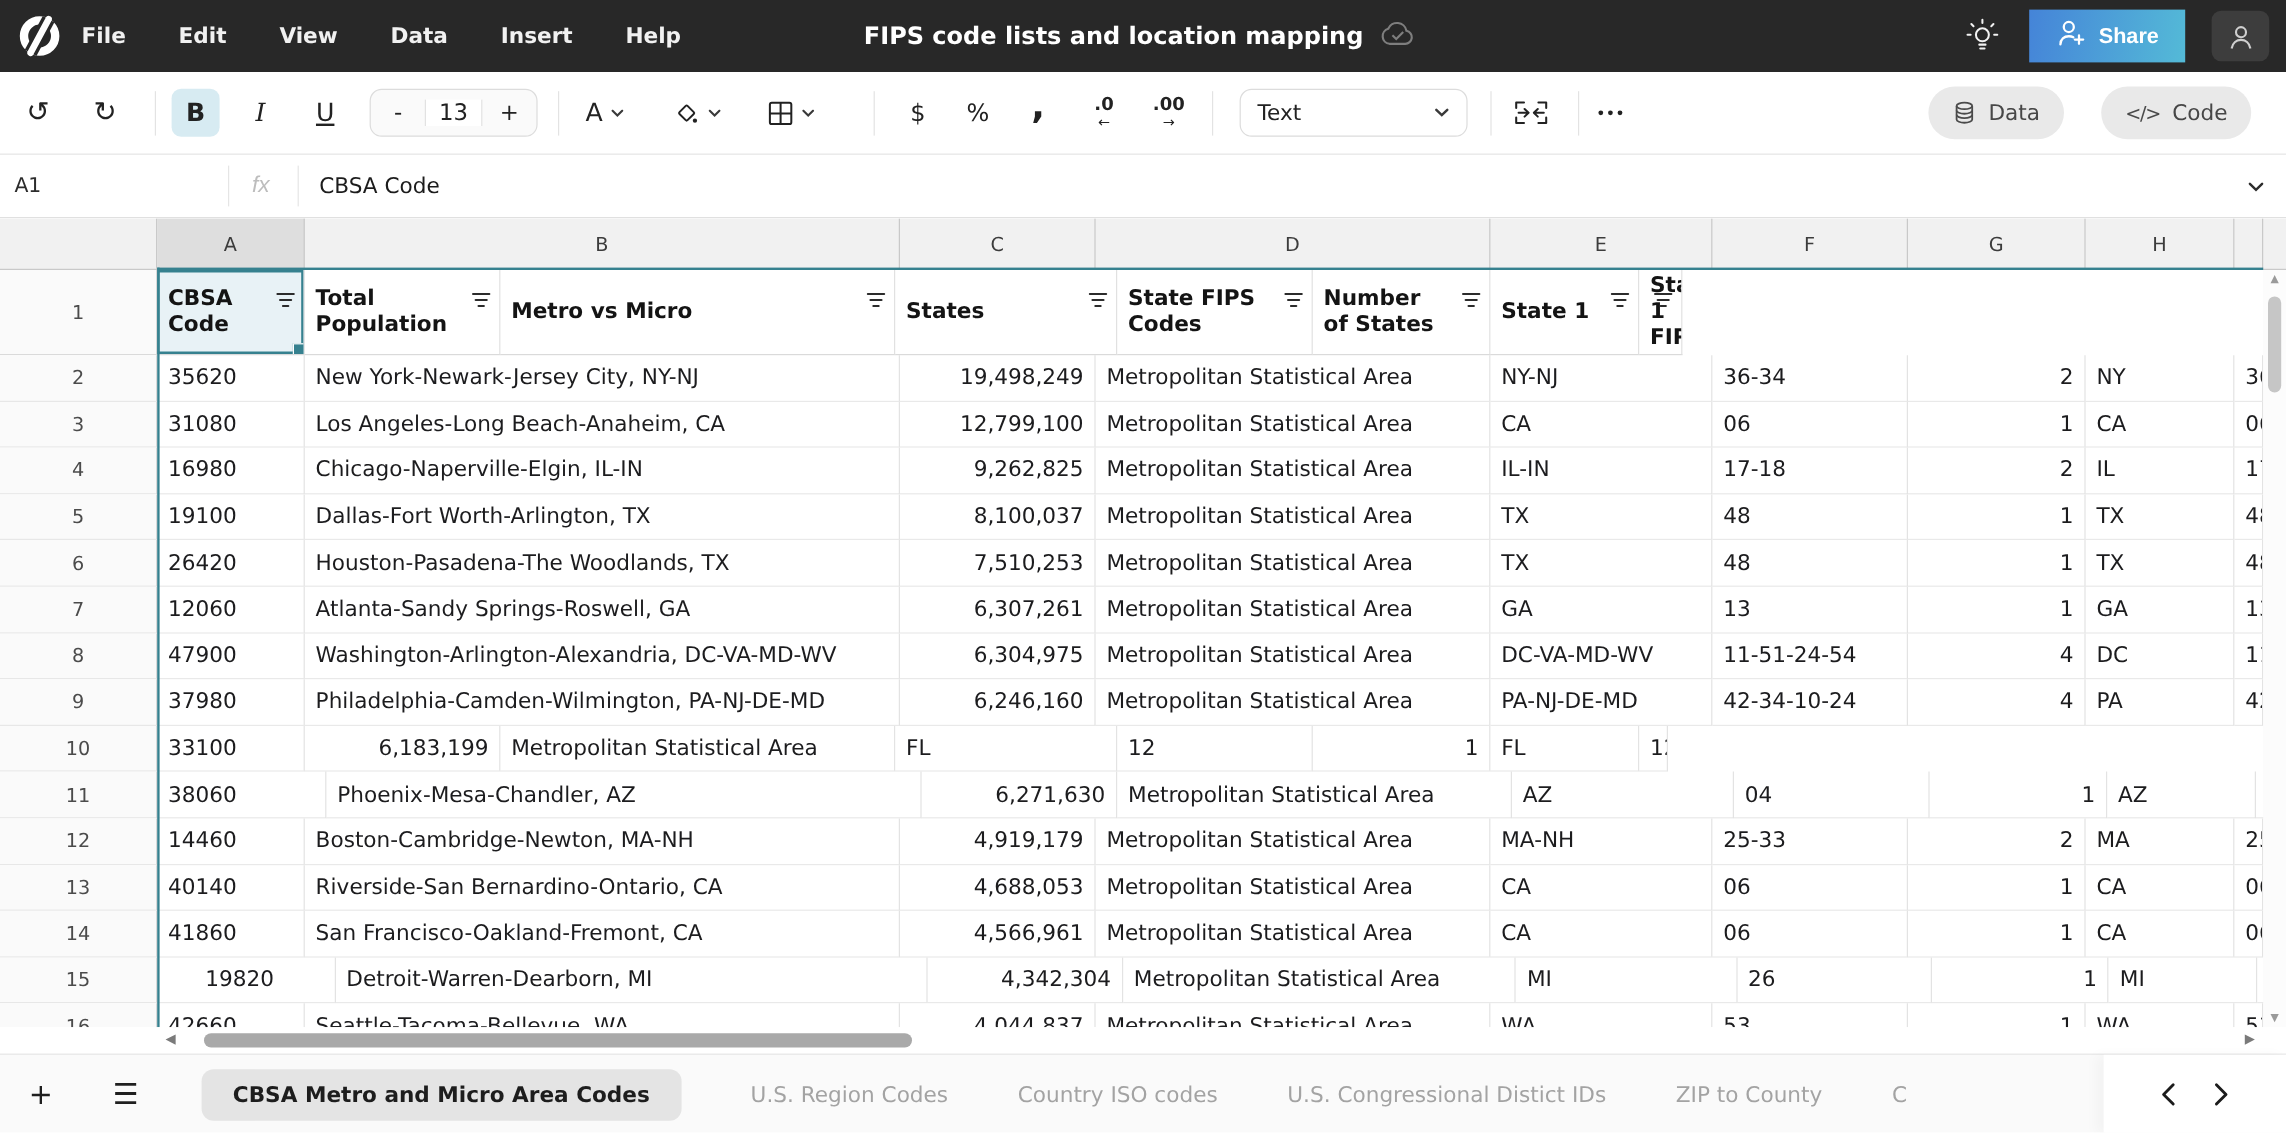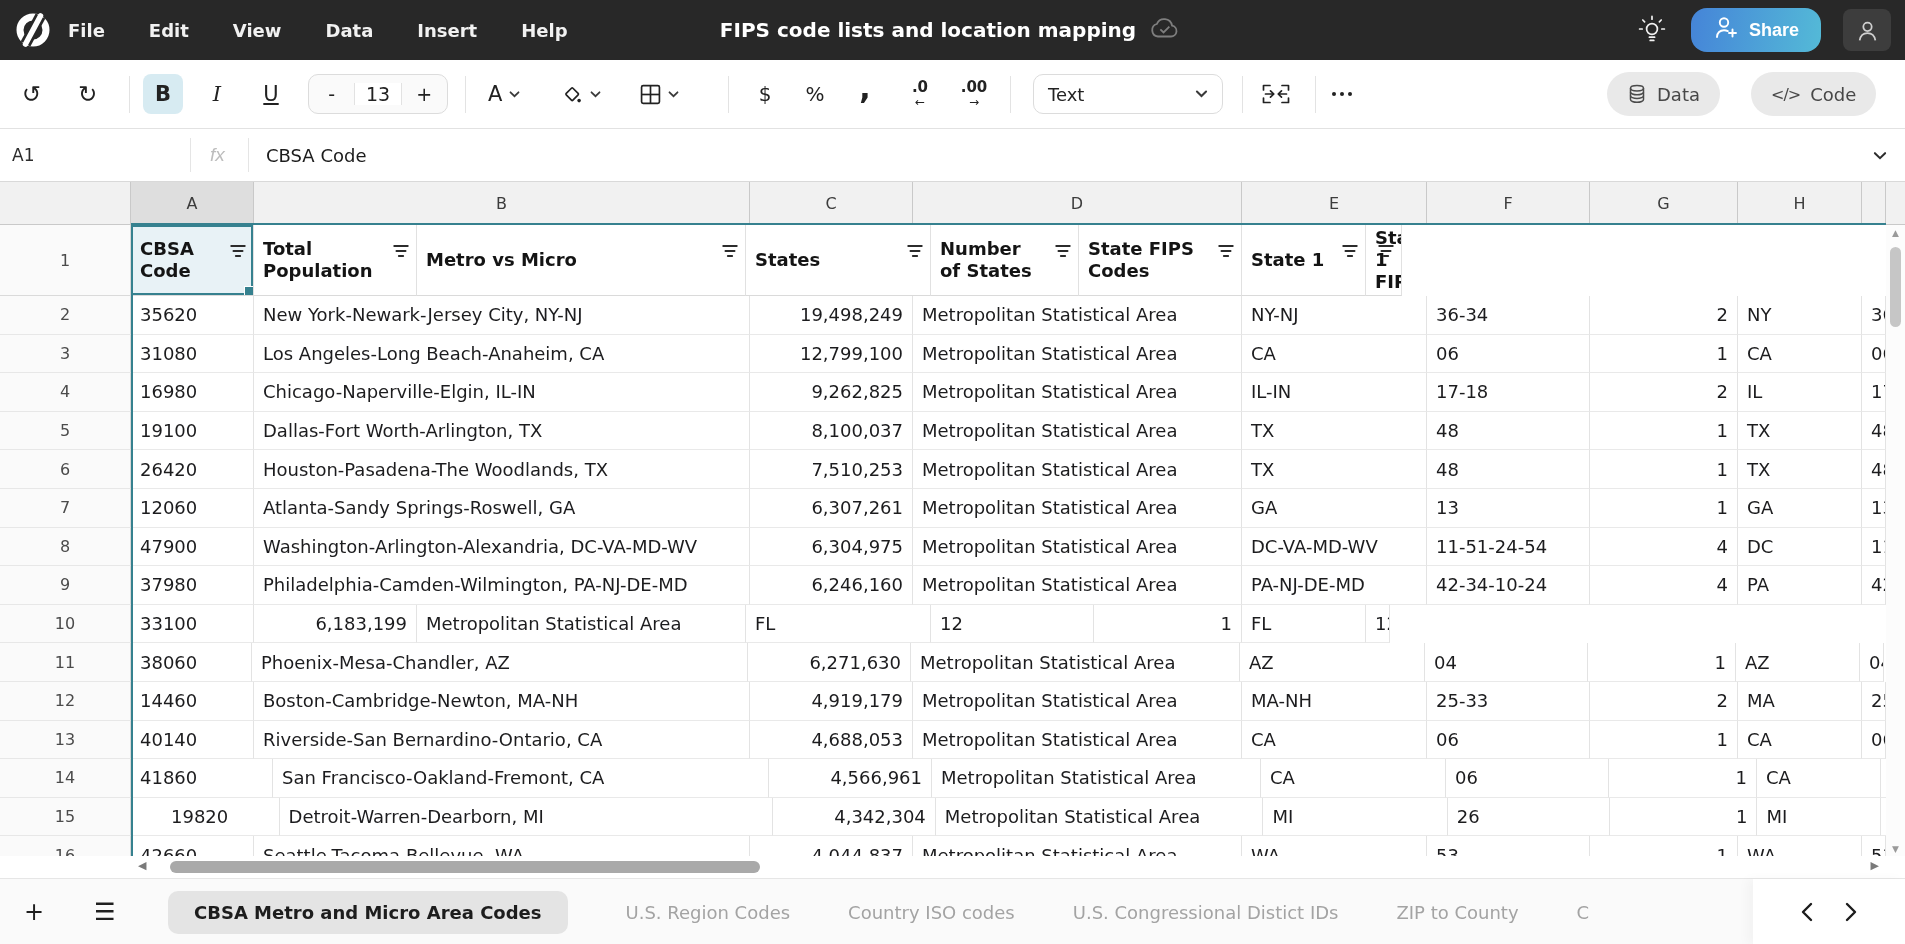--- a/index.html
+++ b/index.html
@@ -8,21 +8,21 @@
 
   
   .topbar { position:absolute; top:0; left:0; width:100%; height:60px; background:#282828; display:flex; align-items:center; }
   .logo { position:absolute; left:14px; top:11px; width:38px; height:38px; }
   .menu-bar { position:absolute; left:68px; top:0; height:60px; display:flex; align-items:center; gap:44px; }
   .menu-item { color:#f1f1f1; font-size:18px; font-weight:bold; cursor:default; }
   .title-wrap { position:absolute; left:950px; top:0; height:60px; transform:translateX(-50%); display:flex; align-items:center; gap:14px; }
   .doc-title { color:#ffffff; font-size:20px; font-weight:bold; white-space:nowrap; }
   .topbar-right { position:absolute; right:14px; top:0; height:60px; display:flex; align-items:center; gap:22px; }
   .bulb-btn { width:34px; height:34px; display:flex; align-items:center; justify-content:center; }
-  .share-btn { height:44px; padding:0 22px; border-radius:16px; background:linear-gradient(100deg,#4584d8 0%,#54bad7 100%); display:flex; align-items:center; gap:10px; color:#fff; font-size:18px; font-weight:bold; border:none; cursor:pointer; }
+  .share-btn { height:44px; padding:0 22px; border-radius:0; background:linear-gradient(100deg,#4584d8 0%,#54bad7 100%); display:flex; align-items:center; gap:10px; color:#fff; font-size:18px; font-weight:bold; border:none; cursor:pointer; }
   .avatar-btn { width:48px; height:42px; border-radius:8px; background:#3d3d3d; display:flex; align-items:center; justify-content:center; }
 
   
   .toolbar { position:absolute; top:60px; left:0; width:100%; height:69px; background:#fff; border-bottom:1px solid #e2e2e2; }
   .tb { position:absolute; top:50%; transform:translateY(-50%); display:flex; align-items:center; justify-content:center; color:#222; }
   .tb-sep { position:absolute; top:16px; width:1px; height:37px; background:#e3e3e3; }
   .glyph-btn { width:40px; height:40px; border-radius:8px; font-size:21px; cursor:pointer; }
   .bold-btn { background:#d7ebf2; font-weight:bold; }
   .italic-btn { font-style:italic; font-family:"DejaVu Serif", serif; }
   .underline-btn { text-decoration:underline; }
@@ -312,34 +312,34 @@
           <div class="header-cell" style="width: 185px;">
             <span class="hdr-text">States</span>
             <span class="filter-icon"><svg width="16" height="14" viewBox="0 0 16 14">
                 <g stroke="#2c2c2c" stroke-width="1.8" stroke-linecap="round">
                   <line x1="1.2" y1="2" x2="14.8" y2="2"></line>
                   <line x1="3.4" y1="7" x2="12.6" y2="7"></line>
                   <line x1="5.8" y1="12" x2="10.2" y2="12"></line>
                 </g>
               </svg></span>
           </div>
+          <div class="header-cell" style="width: 163px;">
+            <span class="hdr-text">State FIPS
+Codes</span>
+            <span class="filter-icon"><svg width="16" height="14" viewBox="0 0 16 14">
+                <g stroke="#2c2c2c" stroke-width="1.8" stroke-linecap="round">
+                  <line x1="1.2" y1="2" x2="14.8" y2="2"></line>
+                  <line x1="3.4" y1="7" x2="12.6" y2="7"></line>
+                  <line x1="5.8" y1="12" x2="10.2" y2="12"></line>
+                </g>
+              </svg></span>
+          </div>
           <div class="header-cell" style="width: 148px;">
             <span class="hdr-text">Number
 of States</span>
-            <span class="filter-icon"><svg width="16" height="14" viewBox="0 0 16 14">
-                <g stroke="#2c2c2c" stroke-width="1.8" stroke-linecap="round">
-                  <line x1="1.2" y1="2" x2="14.8" y2="2"></line>
-                  <line x1="3.4" y1="7" x2="12.6" y2="7"></line>
-                  <line x1="5.8" y1="12" x2="10.2" y2="12"></line>
-                </g>
-              </svg></span>
-          </div>
-          <div class="header-cell" style="width: 163px;">
-            <span class="hdr-text">State FIPS
-Codes</span>
             <span class="filter-icon"><svg width="16" height="14" viewBox="0 0 16 14">
                 <g stroke="#2c2c2c" stroke-width="1.8" stroke-linecap="round">
                   <line x1="1.2" y1="2" x2="14.8" y2="2"></line>
                   <line x1="3.4" y1="7" x2="12.6" y2="7"></line>
                   <line x1="5.8" y1="12" x2="10.2" y2="12"></line>
                 </g>
               </svg></span>
           </div>
           <div class="header-cell" style="width: 124px;">
             <span class="hdr-text">State 1</span>
@@ -466,21 +466,21 @@
             <div class="cell right" style="width: 163px;">6,183,199</div>
             <div class="cell" style="width: 329px;">Metropolitan Statistical Area</div>
             <div class="cell" style="width: 185px;">FL</div>
             <div class="cell" style="width: 163px;">12</div>
             <div class="cell right" style="width: 148px;">1</div>
             <div class="cell" style="width: 124px;">FL</div>
             <div class="cell" style="width: 24px;">12</div>
           </div>
           <div class="grid-row">
             <div class="gutter-cell">11</div>
-            <div class="cell" style="width: 121px;">38060</div>
+            <div class="cell" style="width: 141px;">38060</div>
             <div class="cell" style="width: 496px;">Phoenix-Mesa-Chandler, AZ</div>
             <div class="cell right" style="width: 163px;">6,271,630</div>
             <div class="cell" style="width: 329px;">Metropolitan Statistical Area</div>
             <div class="cell" style="width: 185px;">AZ</div>
             <div class="cell" style="width: 163px;">04</div>
             <div class="cell right" style="width: 148px;">1</div>
             <div class="cell" style="width: 124px;">AZ</div>
             <div class="cell" style="width: 24px;">04</div>
           </div>
           <div class="grid-row">
@@ -502,21 +502,21 @@
             <div class="cell right" style="width: 163px;">4,688,053</div>
             <div class="cell" style="width: 329px;">Metropolitan Statistical Area</div>
             <div class="cell" style="width: 185px;">CA</div>
             <div class="cell" style="width: 163px;">06</div>
             <div class="cell right" style="width: 148px;">1</div>
             <div class="cell" style="width: 124px;">CA</div>
             <div class="cell" style="width: 24px;">06</div>
           </div>
           <div class="grid-row">
             <div class="gutter-cell">14</div>
-            <div class="cell" style="width: 142px;">41860</div>
+            <div class="cell" style="width: 123px;">41860</div>
             <div class="cell" style="width: 496px;">San Francisco-Oakland-Fremont, CA</div>
             <div class="cell right" style="width: 163px;">4,566,961</div>
             <div class="cell" style="width: 329px;">Metropolitan Statistical Area</div>
             <div class="cell" style="width: 185px;">CA</div>
             <div class="cell" style="width: 163px;">06</div>
             <div class="cell right" style="width: 148px;">1</div>
             <div class="cell" style="width: 124px;">CA</div>
             <div class="cell" style="width: 24px;">06</div>
           </div>
           <div class="grid-row">

